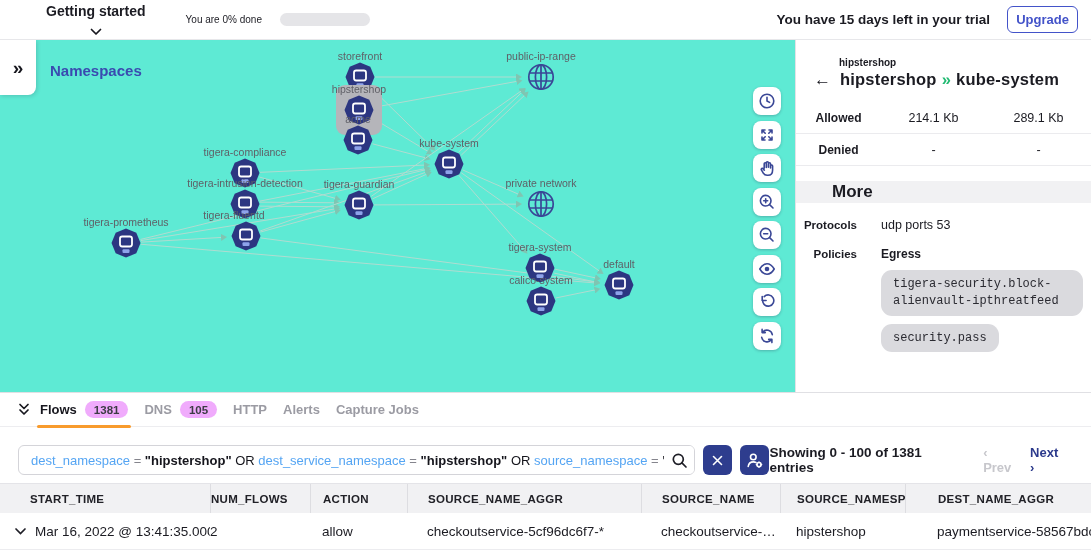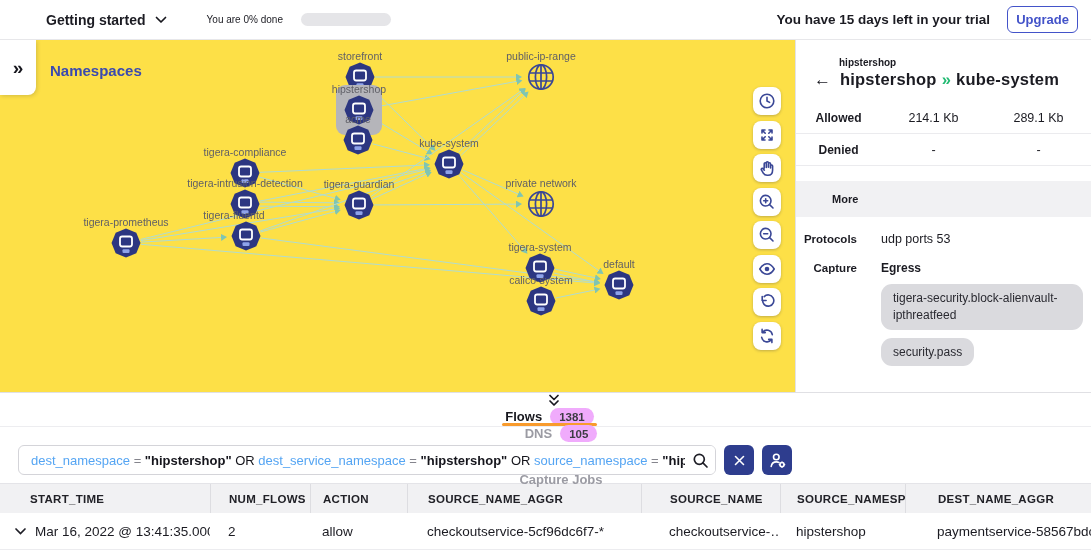--- a/index.html
+++ b/index.html
@@ -1,30 +1,30 @@
 <!DOCTYPE html>
 <html><head>
 <meta charset="utf-8">
 <style>
   * { box-sizing: border-box; margin: 0; padding: 0; }
   html,body { width: 1091px; height: 551px; overflow: hidden; }
   body { font-family: "Liberation Sans", sans-serif; background: #fff; color: #1b1b22; position: relative; }
 
   
   .topbar { height: 40px; background: #fff; border-bottom: 1px solid #e7e7ea; display: flex; align-items: center; position: relative; z-index: 6; }
-  .gs-menu { margin-left: 46px; display: flex; align-items: center; gap: 9px; font-size: 14px; font-weight: bold; cursor: pointer; }
+  .gs-menu { margin-left: 46px; display: flex; align-items: center; gap: 9px; font-size: 14px; font-weight: bold; cursor: pointer; flex-direction: column; }
   .progress-label { margin-left: 40px; font-size: 10px; font-weight: normal; }
   .progress-track { margin-left: 18px; width: 90px; height: 13px; border-radius: 7px; background: #e5e5e8; overflow: hidden; }
   .progress-fill { height: 100%; background: #4353c9; }
   .tb-spacer { flex: 1; }
   .trial-label { font-size: 13.5px; font-weight: bold; }
   .upgrade-btn { margin: 0 13px 0 17px; width: 71px; height: 27px; background: #fff; border: 1.5px solid #4353c9; border-radius: 6px; color: #4353c9; font-weight: bold; font-size: 13px; font-family: inherit; cursor: pointer; }
 
   
-  .main { position: relative; height: 352px; background: #fde047; }
+  .main { position: relative; height: 352px; background: #5eead4; }
   .graph { position: absolute; left: 0; top: 0; width: 795px; height: 352px; overflow: hidden; }
   #edges-svg { position: absolute; left: 0; top: 0; z-index: 1; }
   #nodes-layer { position: absolute; inset: 0; z-index: 2; }
   .collapse-tab { position: absolute; left: 0; top: 0; width: 36px; height: 55px; background: #fff; border-radius: 0 0 8px 0; box-shadow: 1px 1px 4px rgba(30,30,50,.18); display: flex; align-items: center; justify-content: center; z-index: 4; cursor: pointer; font-size: 19px; font-weight: bold; color: #17171e; }
   .graph-title { position: absolute; left: 50px; top: 22px; color: #3a4ab0; font-weight: bold; font-size: 15px; z-index: 3; text-align: right; }
   .time-range { position: absolute; right: 27px; top: 17px; font-size: 12.5px; color: #6f6f76; z-index: 3; }
   .g-toolbar { position: absolute; left: 753px; top: 47px; display: flex; flex-direction: column; gap: 5.5px; z-index: 5; }
   .tool-btn { width: 28px; height: 28px; border: none; border-radius: 8px; background: #fff; box-shadow: 0 1px 3px rgba(40,40,70,.28); display: flex; align-items: center; justify-content: center; cursor: pointer; padding: 0; }
   .tool-btn svg { stroke: #3a4796; fill: none; stroke-width: 1.6; stroke-linecap: round; stroke-linejoin: round; }
 
@@ -35,34 +35,34 @@
   
   .details { position: absolute; left: 795px; top: 0; width: 296px; height: 352px; background: #fff; border-left: 1px solid #e2e2e6; overflow: hidden; z-index: 4; }
   .d-eyebrow { margin: 17px 0 0 43px; font-size: 10px; font-weight: bold; }
   .d-title-row { display: flex; align-items: center; margin: 2px 0 13px 18px; }
   .back-arrow { font-size: 17px; cursor: pointer; line-height: 1; color: #17171e; }
   .d-title { margin-left: 9px; font-size: 16.5px; font-weight: bold; letter-spacing: .2px; }
   .d-sep { color: #21ba72; margin: 0 5px; }
   .traffic-head { display: grid; grid-template-columns: 85px 1fr 1fr; height: 25px; background: #f1f1f3; align-items: center; text-align: center; font-size: 10.5px; font-weight: bold; }
   .traffic-row { display: grid; grid-template-columns: 85px 1fr 1fr; height: 32px; align-items: center; text-align: center; font-size: 12.5px; border-bottom: 1px solid #ebebee; }
   .traffic-row .t-label { font-weight: bold; font-size: 12px; }
-  .more-row { margin-top: 15px; height: 36px; background: #f1f1f3; display: flex; align-items: center; padding-left: 36px; font-size: 11px; font-weight: bold; }
+  .more-row { margin-top: 15px; height: 22px; background: #f1f1f3; display: flex; align-items: center; padding-left: 36px; font-size: 17px; font-weight: bold; }
   .kv { display: grid; grid-template-columns: 85px 1fr; margin-top: 15px; }
   .kv-label { text-align: right; padding-right: 24px; font-size: 11.5px; font-weight: bold; padding-top: 1px; }
   .kv-value { font-size: 12.5px; }
   .pill-dir { font-size: 12px; font-weight: bold; }
   .pills { margin-top: 9px; }
-  .pill { display: inline-block; background: #dadade; border-radius: 11px; padding: 6px 12px; font-size: 12px; color: #2a2a31; margin-bottom: 8px; max-width: 202px; line-height: 1.4; }
+  .pill { display: inline-block; background: #dadade; border-radius: 11px; padding: 6px 12px; font-size: 12px; color: #2a2a31; margin-bottom: 8px; max-width: 202px; line-height: 1.4; font-family: Liberation Mono, monospace; }
 
   
   .flows { position: absolute; top: 392px; left: 0; width: 1091px; height: 159px; background: #fff; border-top: 1px solid #e0e0e4; }
-  .tabs-row { height: 34px; display: flex; align-items: center; border-bottom: 1px solid #ededf0; flex-direction: column; }
+  .tabs-row { height: 34px; display: flex; align-items: center; border-bottom: 1px solid #ededf0; }
   .collapse-flows { margin-left: 16px; display: flex; cursor: pointer; }
   .collapse-flows svg { stroke: #17171e; fill: none; stroke-width: 1.7; stroke-linecap: round; stroke-linejoin: round; }
-  .tab { display: flex; align-items: center; gap: 8px; margin-left: 31px; font-size: 13px; font-weight: bold; color: #9b9ba3; height: 34px; position: relative; cursor: pointer; }
+  .tab { display: flex; align-items: center; gap: 8px; margin-left: 16px; font-size: 13px; font-weight: bold; color: #9b9ba3; height: 34px; position: relative; cursor: pointer; }
   .tab:first-of-type { margin-left: 8px; }
   .tab.active { color: #17171e; }
   .tab.active::after { content: ""; position: absolute; left: -3px; right: -3px; bottom: -1px; height: 3px; background: #f89b2d; border-radius: 2px; }
   .badge { background: #f0abfc; color: #3c3c44; border-radius: 10px; padding: 2.5px 9px; font-size: 11.5px; font-weight: bold; }
   .filter-row { display: flex; align-items: center; padding: 10px 26px 0 18px; height: 56px; }
   .query-input { position: relative; width: 698px; height: 30px; border: 1.5px solid #d4d4d9; border-radius: 6px; background: #fff; display: flex; align-items: center; overflow: hidden; cursor: text; }
   .query-text { padding-left: 12px; white-space: nowrap; overflow: hidden; font-size: 13px; flex: 1; }
   .tok-field { color: #55a5f3; }
   .tok-op { color: #85858d; }
   .tok-value { color: #15151c; font-weight: bold; }
@@ -75,22 +75,22 @@
   .pg-summary { font-size: 13.5px; font-weight: bold; }
   .pg-prev { margin-left: 20px; font-size: 13px; font-weight: bold; color: #c7c7cc; cursor: default; }
   .pg-next { margin-left: 12px; font-size: 13px; font-weight: bold; color: #2c3a8c; cursor: pointer; }
 
   .ftable-head, .ftable-row { display: grid; grid-template-columns: 210px 100px 97px 234px 139px 125px 1fr; align-items: center; }
   .ftable-head { height: 30px; background: #f1f1f3; border-top: 1px solid #e4e4e8; font-size: 11.5px; font-weight: bold; letter-spacing: .3px; color: #212127; }
   .th { height: 100%; display: flex; align-items: center; border-left: 1px solid #dddde1; overflow: hidden; white-space: nowrap; }
   .th:first-child { border-left: none; }
   .ftable-row { height: 37px; font-size: 13.5px; border-bottom: 1px solid #ececef; background: #fff; }
   .td { overflow: hidden; white-space: nowrap; }
-  .p1 { padding-left: 30px; } .p2 { padding-left: 18px; } .p3 { padding-left: 12px; }
-  .p4 { padding-left: 20px; } .p5 { padding-left: 28px; } .p6 { padding-left: 16px; } .p7 { padding-left: 32px; }
+  .p1 { padding-left: 30px; } .p2 { } .p3 { padding-left: 12px; }
+  .p4 { padding-left: 20px; } .p5 { padding-left: 20px; } .p6 { padding-left: 16px; } .p7 { padding-left: 32px; }
   .cell-time { display: flex; align-items: center; padding-left: 14px; }
   .row-chevron { display: flex; margin-right: 8px; cursor: pointer; }
 </style>
 </head>
 <body>
 
 <div class="topbar">
   <div class="gs-menu">
     <span>Getting started</span>
     <svg width="12" height="8" viewBox="0 0 12 8">
@@ -304,21 +304,21 @@
       <span class="t-label">Denied</span>
       <span>-</span>
       <span>-</span>
     </div>
     <div class="more-row">More</div>
     <div class="kv">
       <span class="kv-label">Protocols</span>
       <span class="kv-value">udp ports 53</span>
     </div>
     <div class="kv">
-      <span class="kv-label">Capture</span>
+      <span class="kv-label">Policies</span>
       <div>
         <div class="pill-dir">Egress</div>
         <div class="pills" id="policy-pills"><div class="pill">tigera-security.block-alienvault-ipthreatfeed</div><div class="pill">security.pass</div></div>
       </div>
     </div>
   </div>
 </div>
 
 <div class="flows">
   <div class="tabs-row">
@@ -362,20 +362,25 @@
         </svg>
     </button>
     <button class="btn-dark">
       <svg width="19" height="19" viewBox="0 0 19 19">
           <circle cx="8.3" cy="6" r="2.8"></circle>
           <path d="M3.2 15.5c.4-3 2.3-4.6 5.3-4.6.9 0 1.8.2 2.5.5"></path>
           <circle cx="14" cy="13.6" r="2.1"></circle>
           <path d="M14 10.8v1M14 15.4v1M11.2 13.6h1M15.8 13.6h1" stroke-width="1.2"></path>
         </svg>
     </button>
+    <div class="pagination">
+      <span class="pg-summary">Showing 0 - 100 of 1381 entries</span>
+      <span class="pg-prev">‹ Prev</span>
+      <span class="pg-next">Next ›</span>
+    </div>
   </div>
 
   <div class="ftable-head">
     <div class="th p1">START_TIME</div>
     <div class="th p2">NUM_FLOWS</div>
     <div class="th p3">ACTION</div>
     <div class="th p4">SOURCE_NAME_AGGR</div>
     <div class="th p5">SOURCE_NAME</div>
     <div class="th p6">SOURCE_NAMESPACE</div>
     <div class="th p7">DEST_NAME_AGGR</div>

